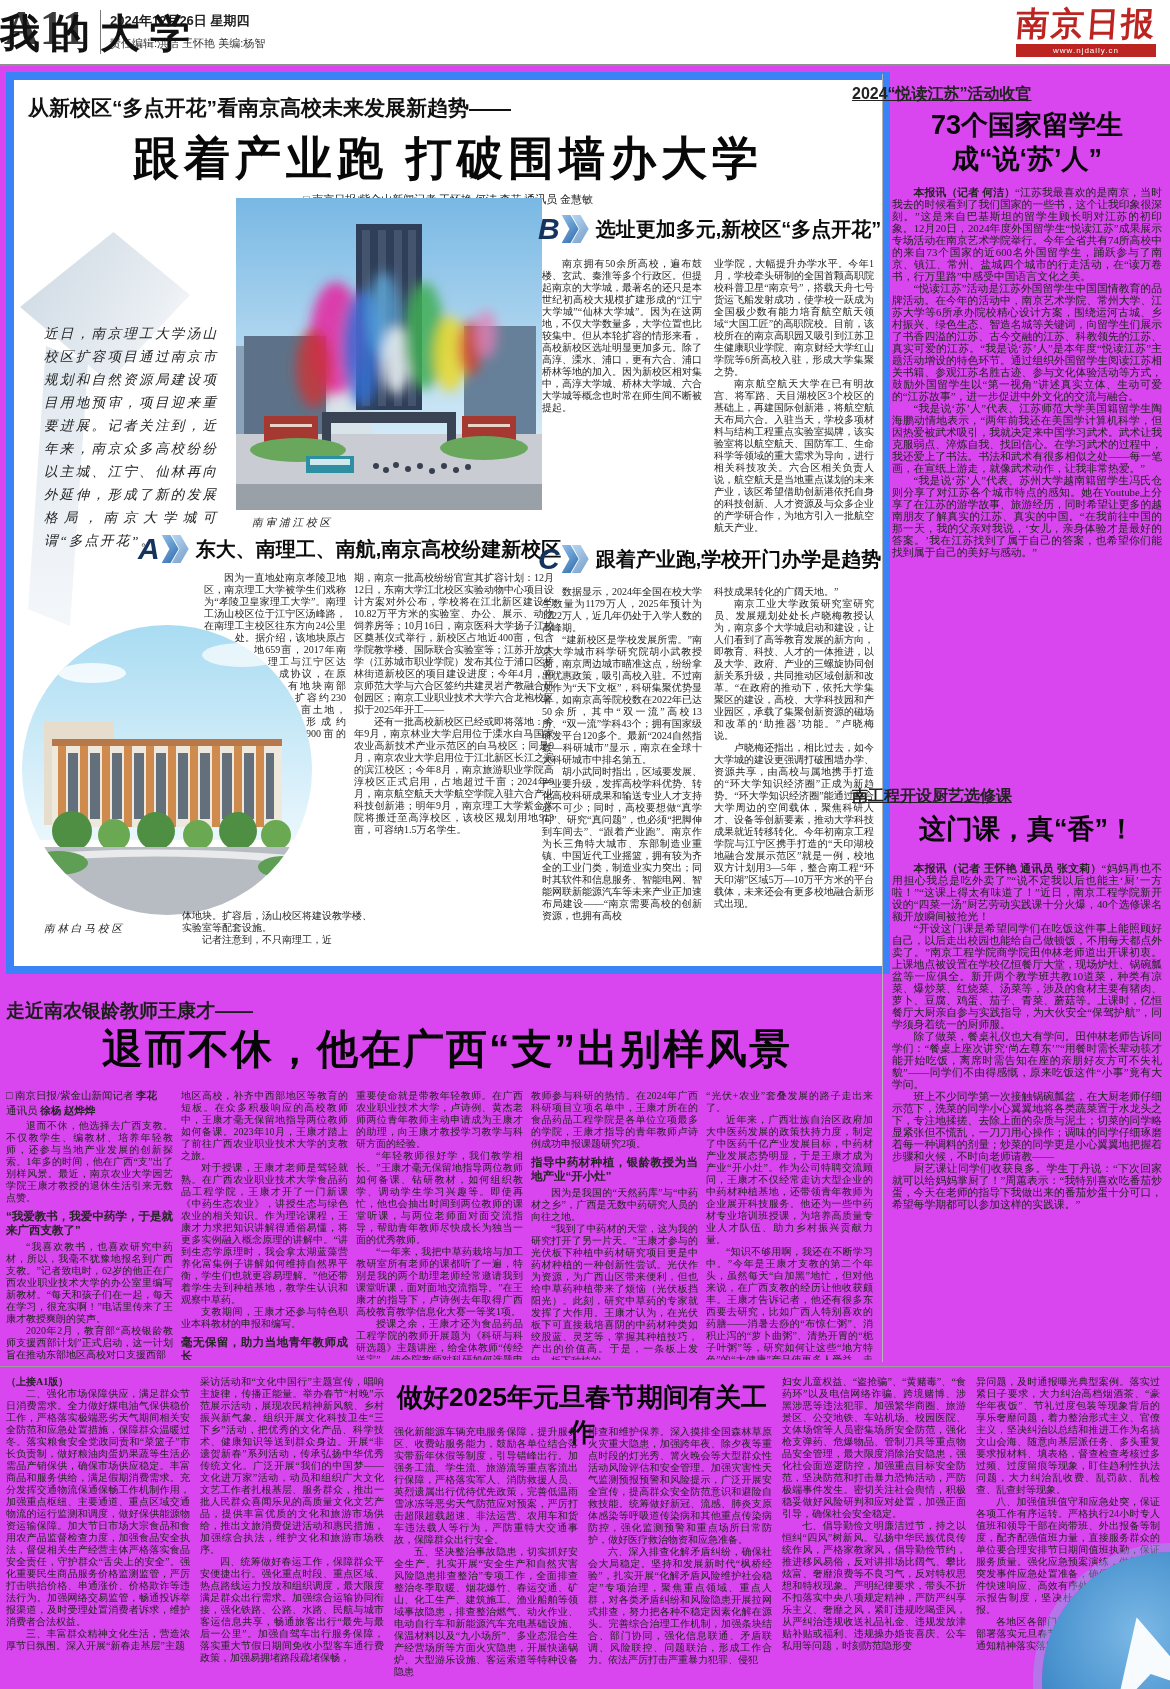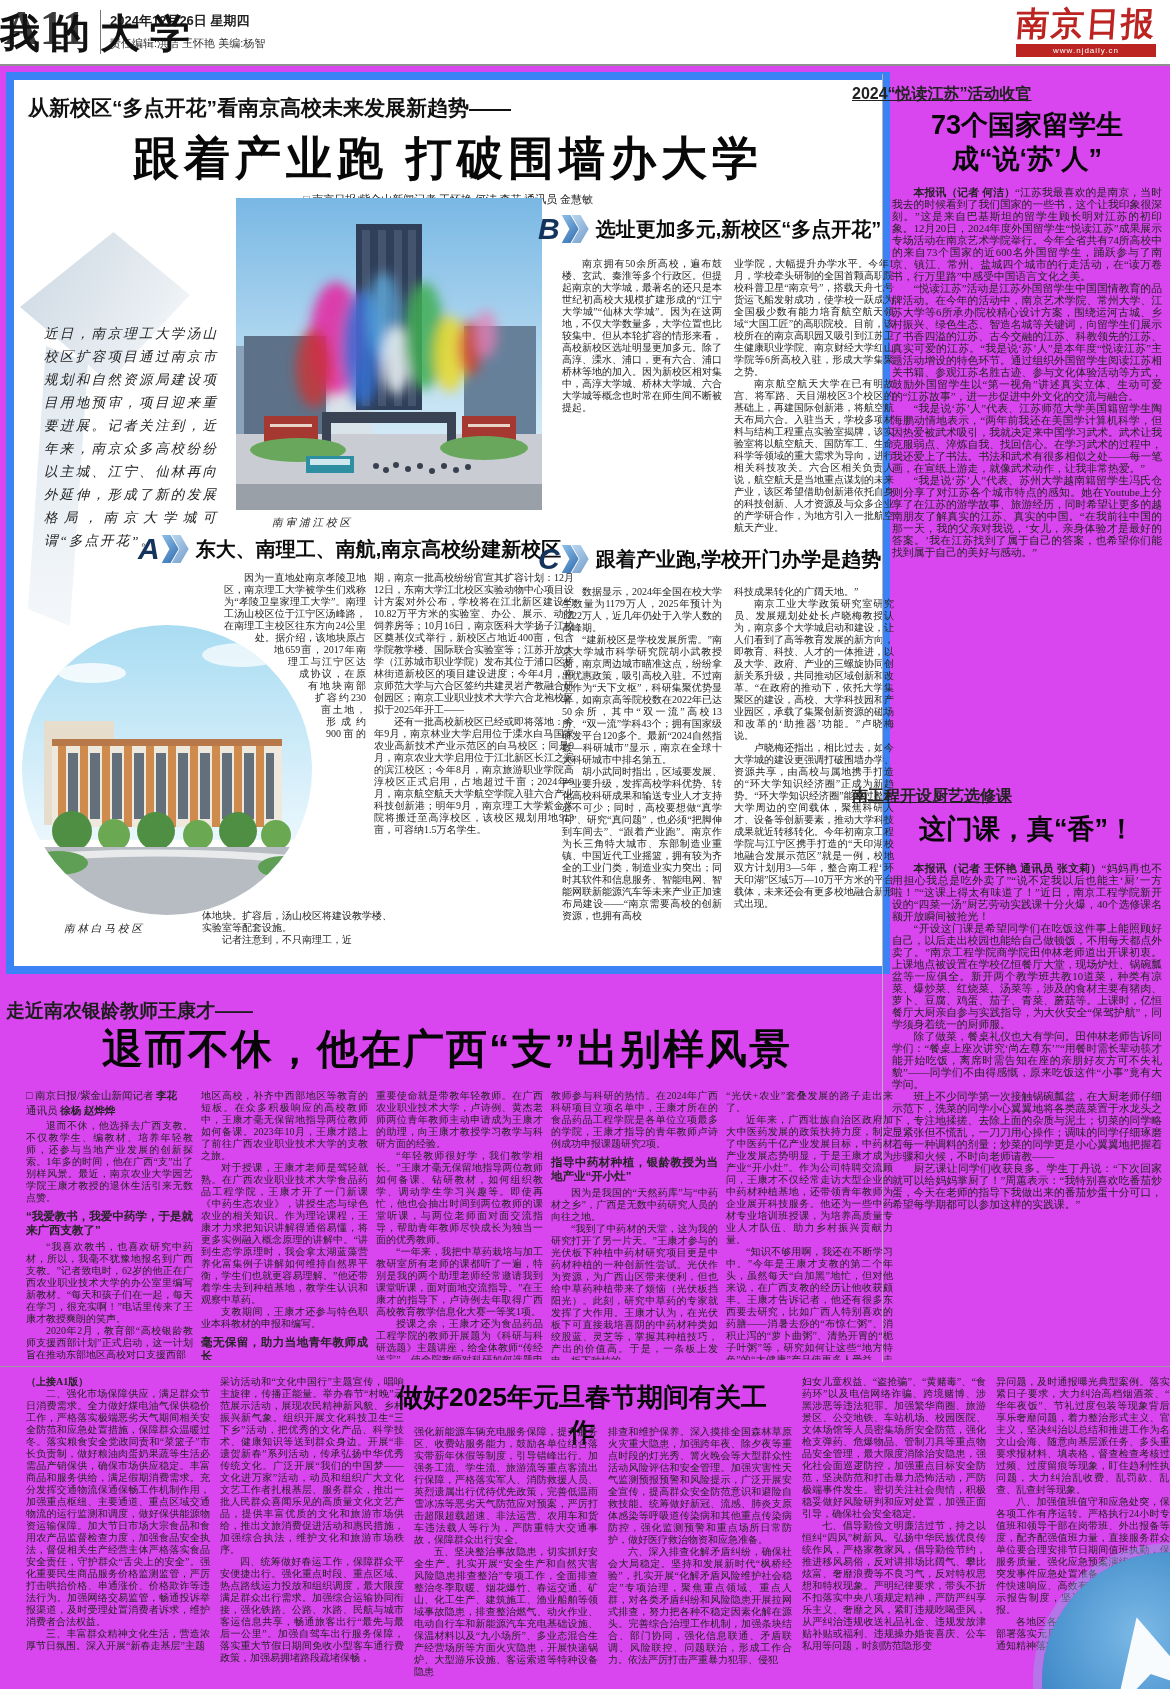--- a/index.html
+++ b/index.html
@@ -1,18 +1,18 @@
 <!DOCTYPE html>
 <html><head>
 <meta charset="utf-8">
 <style>
   html,body{margin:0;padding:0;background:#e8e8e8;}
   .page{position:relative;width:1170px;height:1689px;background:#d946ef;overflow:hidden;
         font-family:"Liberation Serif",serif;color:#1d1d1d;margin:0 auto;}
-  .abs{position:absolute;margin-left:20px;}
+  .abs{position:absolute;}
   
   .hdr{position:absolute;left:0;top:0;right:0;height:64px;border-bottom:2px solid #8f8f8f;background:#fff;}
   .a11{position:absolute;left:4px;top:0px;font:700 48px "Liberation Serif",serif;color:#3c3c3c;letter-spacing:1px;}
   .hdr-vline{position:absolute;left:100px;top:10px;width:1px;height:44px;background:#777;}
   .hdr-date{position:absolute;left:110px;top:12px;font:700 13px "Liberation Sans",sans-serif;color:#222;}
   .hdr-ed{position:absolute;left:110px;top:36px;font:11px "Liberation Sans",sans-serif;color:#333;}
   .hdr-title{position:absolute;left:0;right:0;top:6px;font:900 40px "Liberation Sans",sans-serif;letter-spacing:10px;color:#111;}
   .masthead{position:absolute;right:14px;top:2px;font:900 33px "Liberation Serif",serif;color:#bb2420;transform:skewX(-4deg);letter-spacing:2px;}
   .masthead-bar{position:absolute;right:14px;top:44px;width:140px;height:13px;background:#bb2420;color:#fff;
                 font:8px/13px "Liberation Sans",sans-serif;text-align:center;letter-spacing:1px;}

